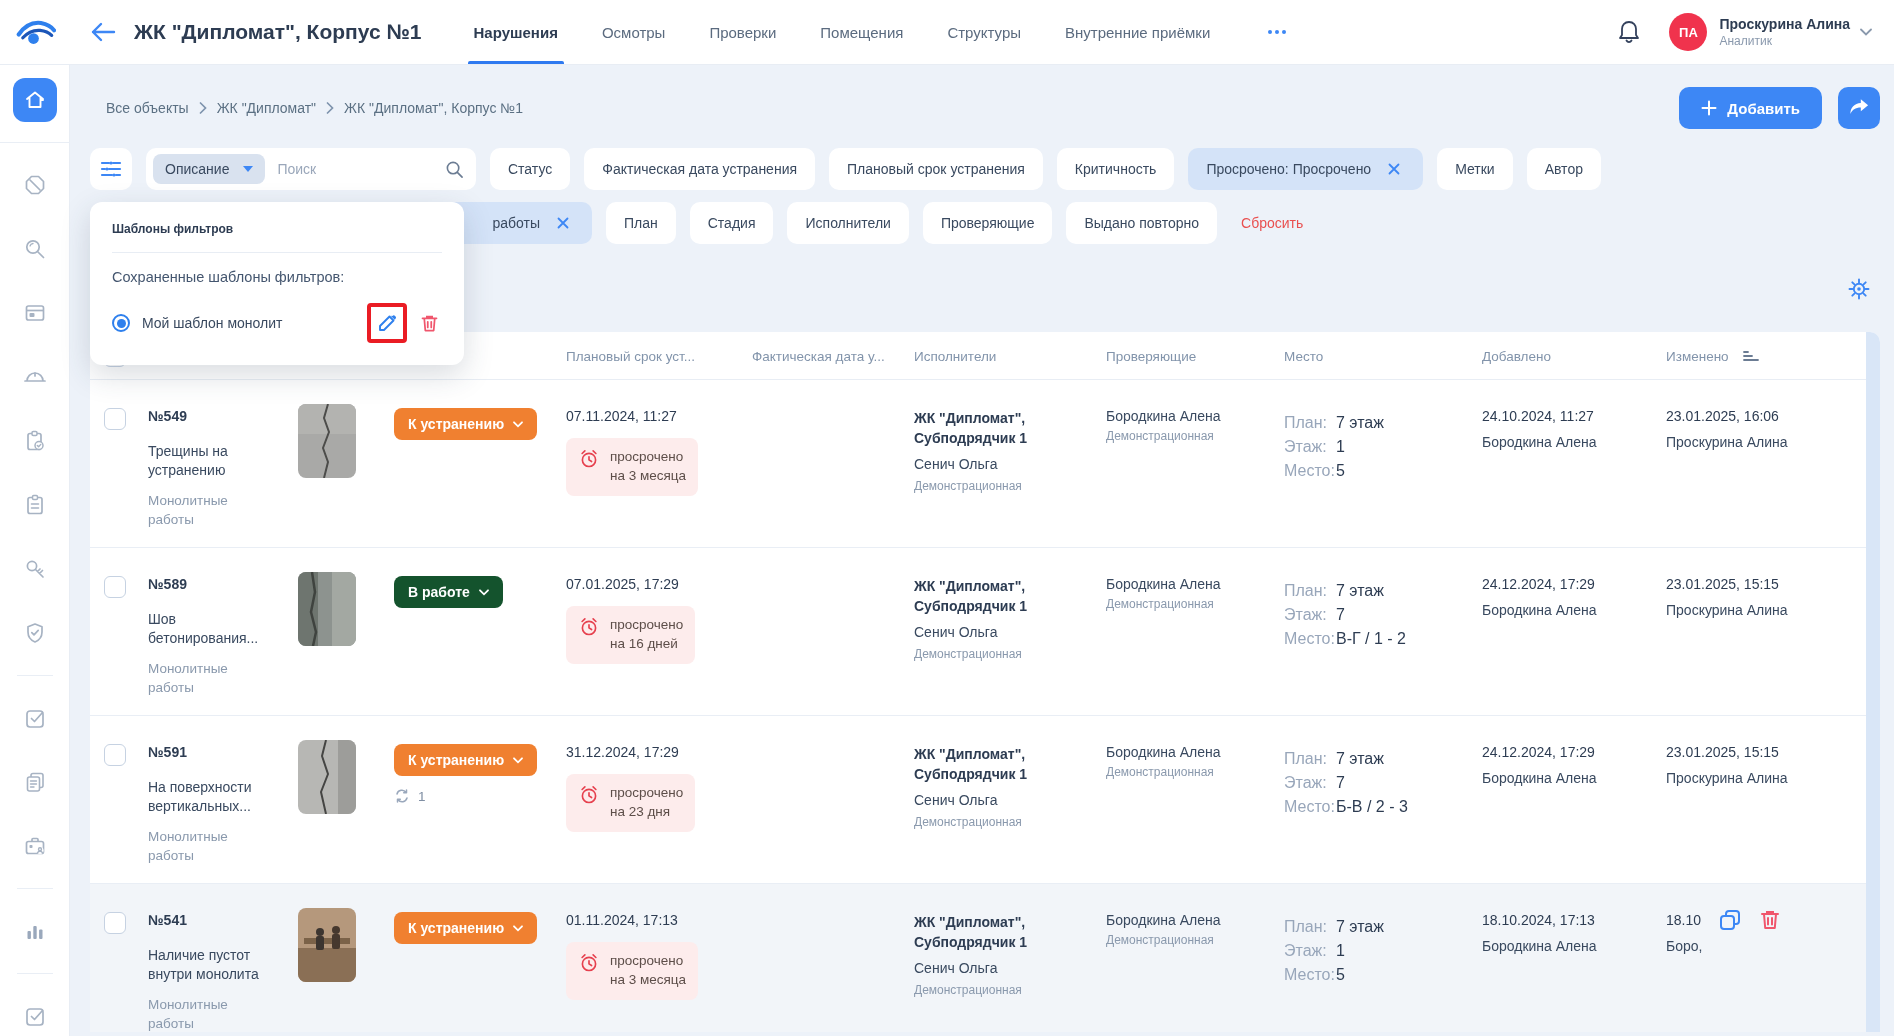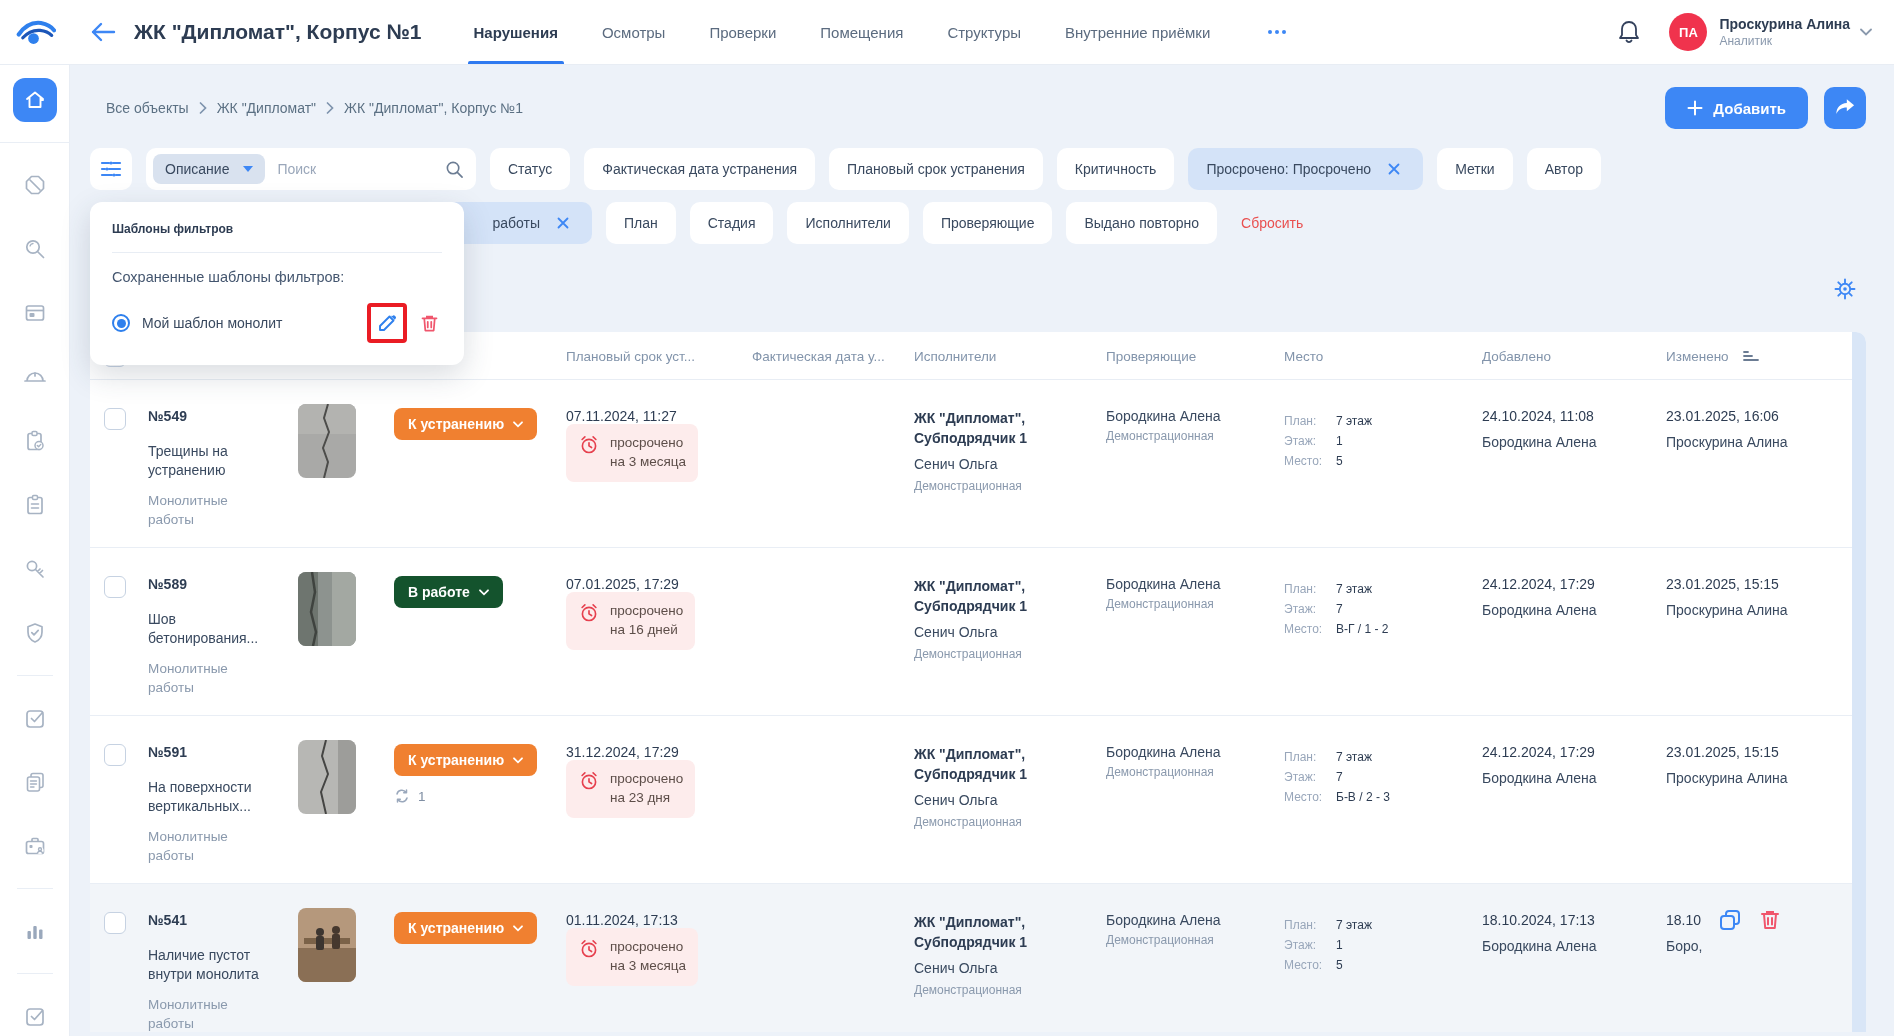--- a/index.html
+++ b/index.html
@@ -27,21 +27,21 @@
 
   
   .shell { display:flex; height:972px; }
   .sidebar { width:70px; background:#fff; border-right:1px solid #e8edf4; display:flex; flex-direction:column; align-items:center; padding-top:14px; flex:none; }
   .side-item { width:44px; height:44px; display:flex; align-items:center; justify-content:center; margin-bottom:20px; cursor:pointer; border-radius:12px; flex:none; }
   .side-item.active { background:#3d87f5; }
   .side-div { height:1px; background:#e9eef5; margin:0 0 20px; flex:none; }
   .side-div.full { width:70px; }
   .side-div.inset { width:36px; }
 
-  .content { flex:1; position:relative; padding:0 28px 0 20px;border-radius:32px; }
+  .content { flex:1; position:relative; padding:0 14px 0 20px;border-radius:32px; }
 
   
   .crumb-row { display:flex; align-items:center; justify-content:space-between; margin-top:22px; height:44px; }
   .breadcrumb { display:flex; align-items:center; gap:10px; font-size:14px; color:#5b7083; padding-left:16px; }
   .crumb-item { cursor:pointer; white-space:nowrap; }
   .crumb-actions { display:flex; gap:16px; align-items:center; }
   .btn-add { display:flex; align-items:center; gap:10px; background:#3d87f5; color:#fff; border:none; border-radius:10px; height:42px; padding:0 22px; font-size:15px; font-weight:bold; cursor:pointer; font-family:inherit; }
   .btn-share { width:42px; height:42px; background:#3d87f5; border:none; border-radius:10px; display:flex; align-items:center; justify-content:center; cursor:pointer; }
 
   
@@ -89,26 +89,26 @@
   .t-head .cb-cell { padding:0 0 0 14px; }
   .num { font-weight:bold; color:#2d3c52; }
   .row-title { margin-top:18px; line-height:1.35; max-width:122px; }
   .row-cat { margin-top:12px; color:#8a99ad; font-size:13.5px; line-height:1.4; max-width:110px; }
   .thumb { width:58px; height:74px; border-radius:8px; overflow:hidden; margin-top:-4px; }
   .pill { display:inline-flex; align-items:center; gap:9px; border:none; border-radius:8px; padding:0 14px; height:32px; color:#fff; font-size:14px; font-weight:bold; cursor:pointer; font-family:inherit; white-space:nowrap; }
   .pill.orange { background:#f08030; }
   .pill.blue { background:#14532d; }
   .repeat { display:flex; align-items:center; gap:8px; margin-top:12px; color:#7f8ea3; font-size:13.5px; }
   .date-main { color:#2d3c52; }
-  .overdue { margin-top:0; background:#fdecec; border-radius:8px; padding:10px 12px; display:inline-flex; gap:10px; align-items:flex-start; }
+  .overdue { margin-top:14px; background:#fdecec; border-radius:8px; padding:10px 12px; display:inline-flex; gap:10px; align-items:flex-start; }
   .overdue-text { font-size:13.5px; color:#5d4e49; line-height:1.4; }
   .exec-org { font-weight:bold; color:#2d3c52; line-height:1.45; }
   .exec-person { margin-top:6px; line-height:1.4; }
   .small-note { color:#8a99ad; font-size:12px; margin-top:5px; }
-  .place-grid { display:grid; grid-template-columns:52px auto; row-gap:6px; font-size:12px; }
+  .place-grid { display:grid; grid-template-columns:52px auto; row-gap:6px; font-size:16px; }
   .place-grid .lb { color:#98a6ba; }
   .place-grid .vl { color:#2d3c52; }
   .by-line { margin-top:10px; }
   .changed-flex { display:flex; gap:16px; align-items:flex-start; }
   .act-btn { background:none; border:none; cursor:pointer; padding:0; margin-top:-4px; }
 </style>
 </head>
 <body>
 
 <header class="topbar">
@@ -433,21 +433,21 @@
           <div class="place-grid">
             <span class="lb">План:</span>
               <span class="vl">7 этаж</span>
             <span class="lb">Этаж:</span>
               <span class="vl">1</span>
             <span class="lb">Место:</span>
               <span class="vl">5</span>
           </div>
         </div>
         <div class="cell">
-          <div class="date-main">24.10.2024, 11:08</div>
+          <div class="date-main">24.10.2024, 11:27</div>
           <div class="by-line">Бородкина Алена</div>
         </div>
         <div class="cell">
           <div class="date-main">23.01.2025, 16:06</div>
           <div class="by-line">Проскурина Алина</div>
         </div>
       </div>
 
       <div class="grid t-row">
         <div class="cell cb-cell">

